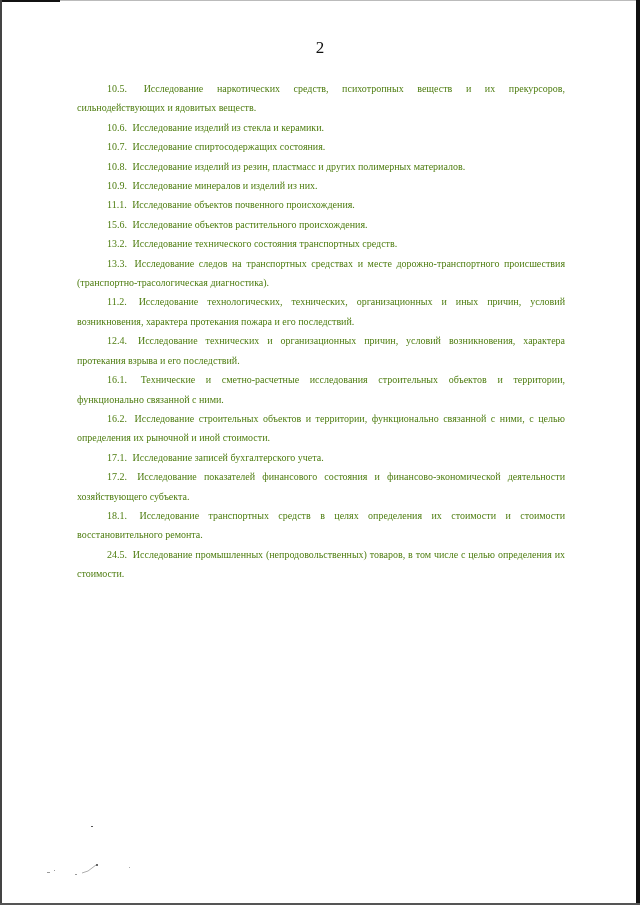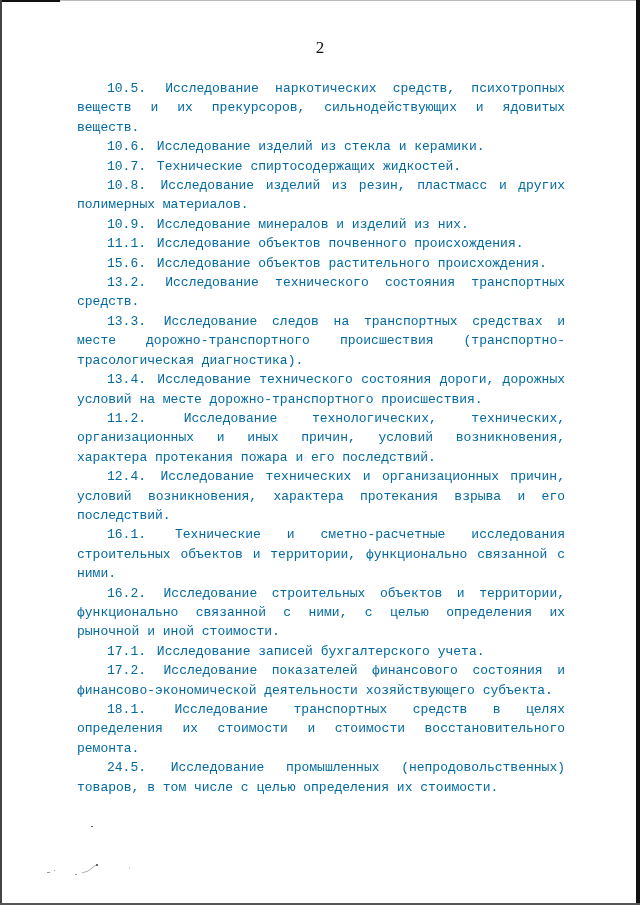--- a/index.html
+++ b/index.html
@@ -50,24 +50,24 @@
       text-align: center;
       font-family: "Liberation Serif", "DejaVu Serif", serif;
       font-size: 17px;
       color: #111;
     }
     .content {
       position: absolute;
       left: 77px;
       top: 79px;
       width: 488px;
-      font-family: Liberation Mono, monospace;
-      font-size: 13px;
+      font-family: Liberation Serif, serif;
+      font-size: 10px;
       line-height: 19.4px;
-      color: #0369a1;
+      color: #4d7c0f;
     }
     .item {
       margin: 0;
       text-indent: 30px;
       text-align: justify;
     }
     .item .num {
       margin-right: 3px;
     }
     .specks {
@@ -85,28 +85,27 @@
 <div class="scan-edge-top2"></div>
 <div class="scan-edge-left"></div>
 <div class="scan-edge-right"></div>
 <div class="scan-edge-bottom"></div>
 
 <div class="page-number">2</div>
 
 <div class="content">
   <p class="item"><span class="num">10.5.</span> <span>Исследование наркотических средств, психотропных веществ и их прекурсоров, сильнодействующих и ядовитых веществ.</span></p>
   <p class="item"><span class="num">10.6.</span> <span>Исследование изделий из стекла и керамики.</span></p>
-  <p class="item"><span class="num">10.7.</span> <span>Технические спиртосодержащих жидкостей.</span></p>
+  <p class="item"><span class="num">10.7.</span> <span>Исследование спиртосодержащих состояния.</span></p>
   <p class="item"><span class="num">10.8.</span> <span>Исследование изделий из резин, пластмасс и других полимерных материалов.</span></p>
   <p class="item"><span class="num">10.9.</span> <span>Исследование минералов и изделий из них.</span></p>
   <p class="item"><span class="num">11.1.</span> <span>Исследование объектов почвенного происхождения.</span></p>
   <p class="item"><span class="num">15.6.</span> <span>Исследование объектов растительного происхождения.</span></p>
   <p class="item"><span class="num">13.2.</span> <span>Исследование технического состояния транспортных средств.</span></p>
   <p class="item"><span class="num">13.3.</span> <span>Исследование следов на транспортных средствах и месте дорожно-транспортного происшествия (транспортно-трасологическая диагностика).</span></p>
-  <p class="item"><span class="num">13.4.</span> <span>Исследование технического состояния дороги, дорожных условий на месте дорожно-транспортного происшествия.</span></p>
   <p class="item"><span class="num">11.2.</span> <span>Исследование технологических, технических, организационных и иных причин, условий возникновения, характера протекания пожара и его последствий.</span></p>
   <p class="item"><span class="num">12.4.</span> <span>Исследование технических и организационных причин, условий возникновения, характера протекания взрыва и его последствий.</span></p>
   <p class="item"><span class="num">16.1.</span> <span>Технические и сметно-расчетные исследования строительных объектов и территории, функционально связанной с ними.</span></p>
   <p class="item"><span class="num">16.2.</span> <span>Исследование строительных объектов и территории, функционально связанной с ними, с целью определения их рыночной и иной стоимости.</span></p>
   <p class="item"><span class="num">17.1.</span> <span>Исследование записей бухгалтерского учета.</span></p>
   <p class="item"><span class="num">17.2.</span> <span>Исследование показателей финансового состояния и финансово-экономической деятельности хозяйствующего субъекта.</span></p>
   <p class="item"><span class="num">18.1.</span> <span>Исследование транспортных средств в целях определения их стоимости и стоимости восстановительного ремонта.</span></p>
   <p class="item"><span class="num">24.5.</span> <span>Исследование промышленных (непродовольственных) товаров, в том числе с целью определения их стоимости.</span></p>
 </div>
 

